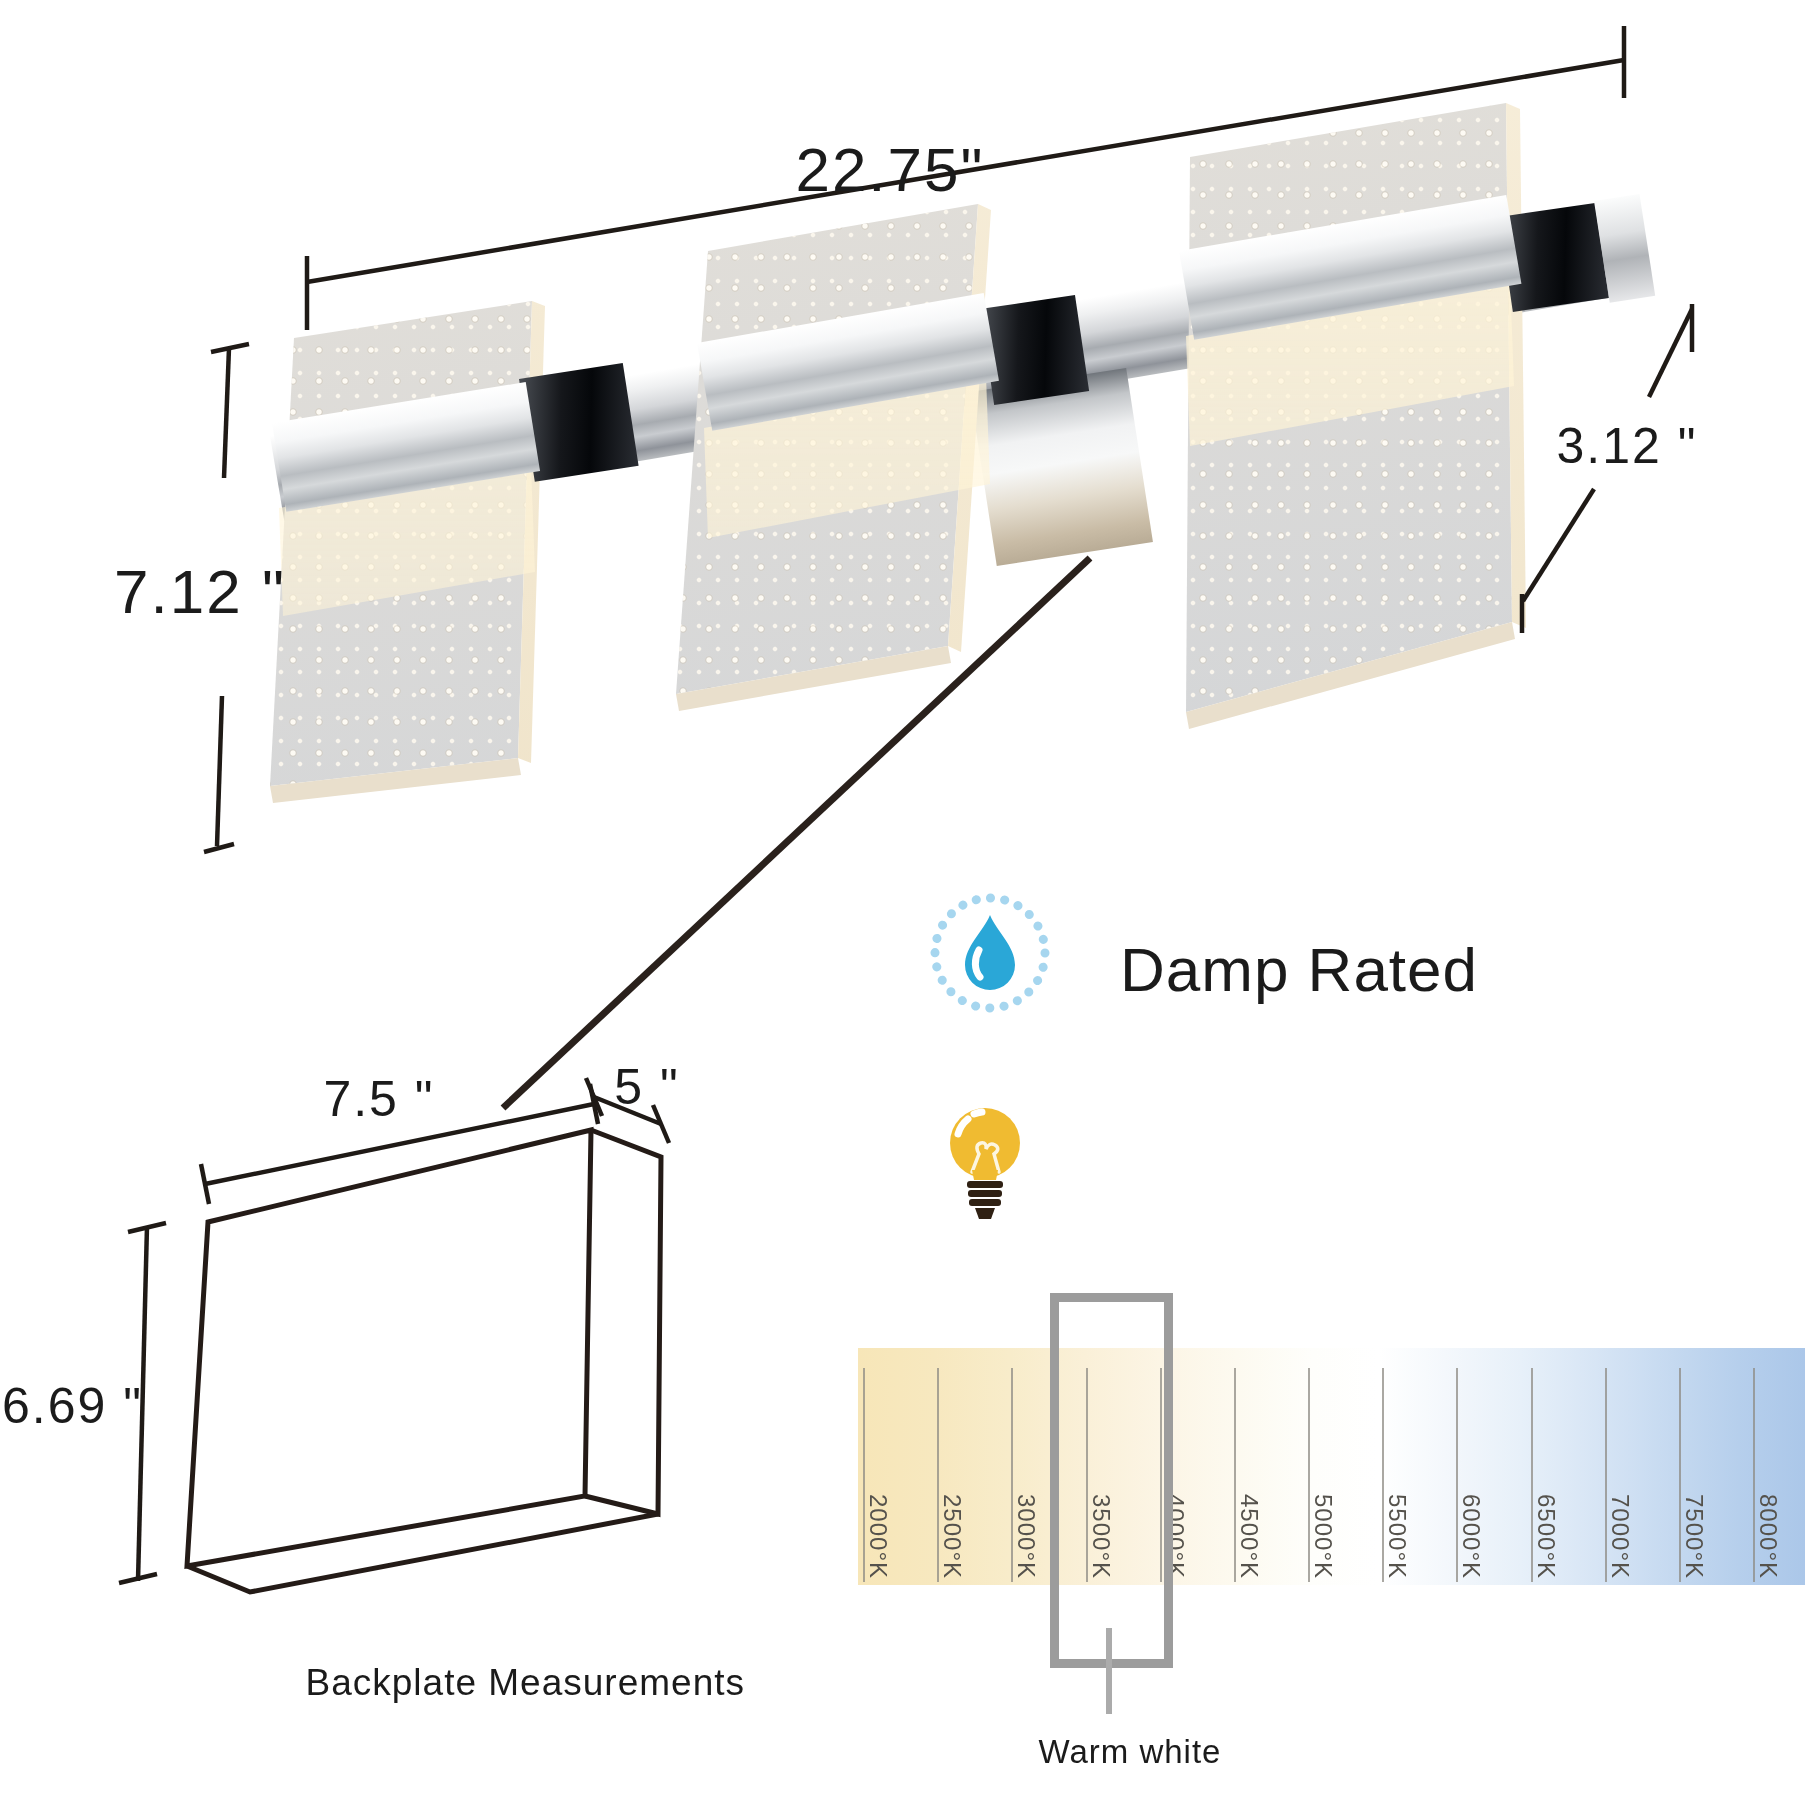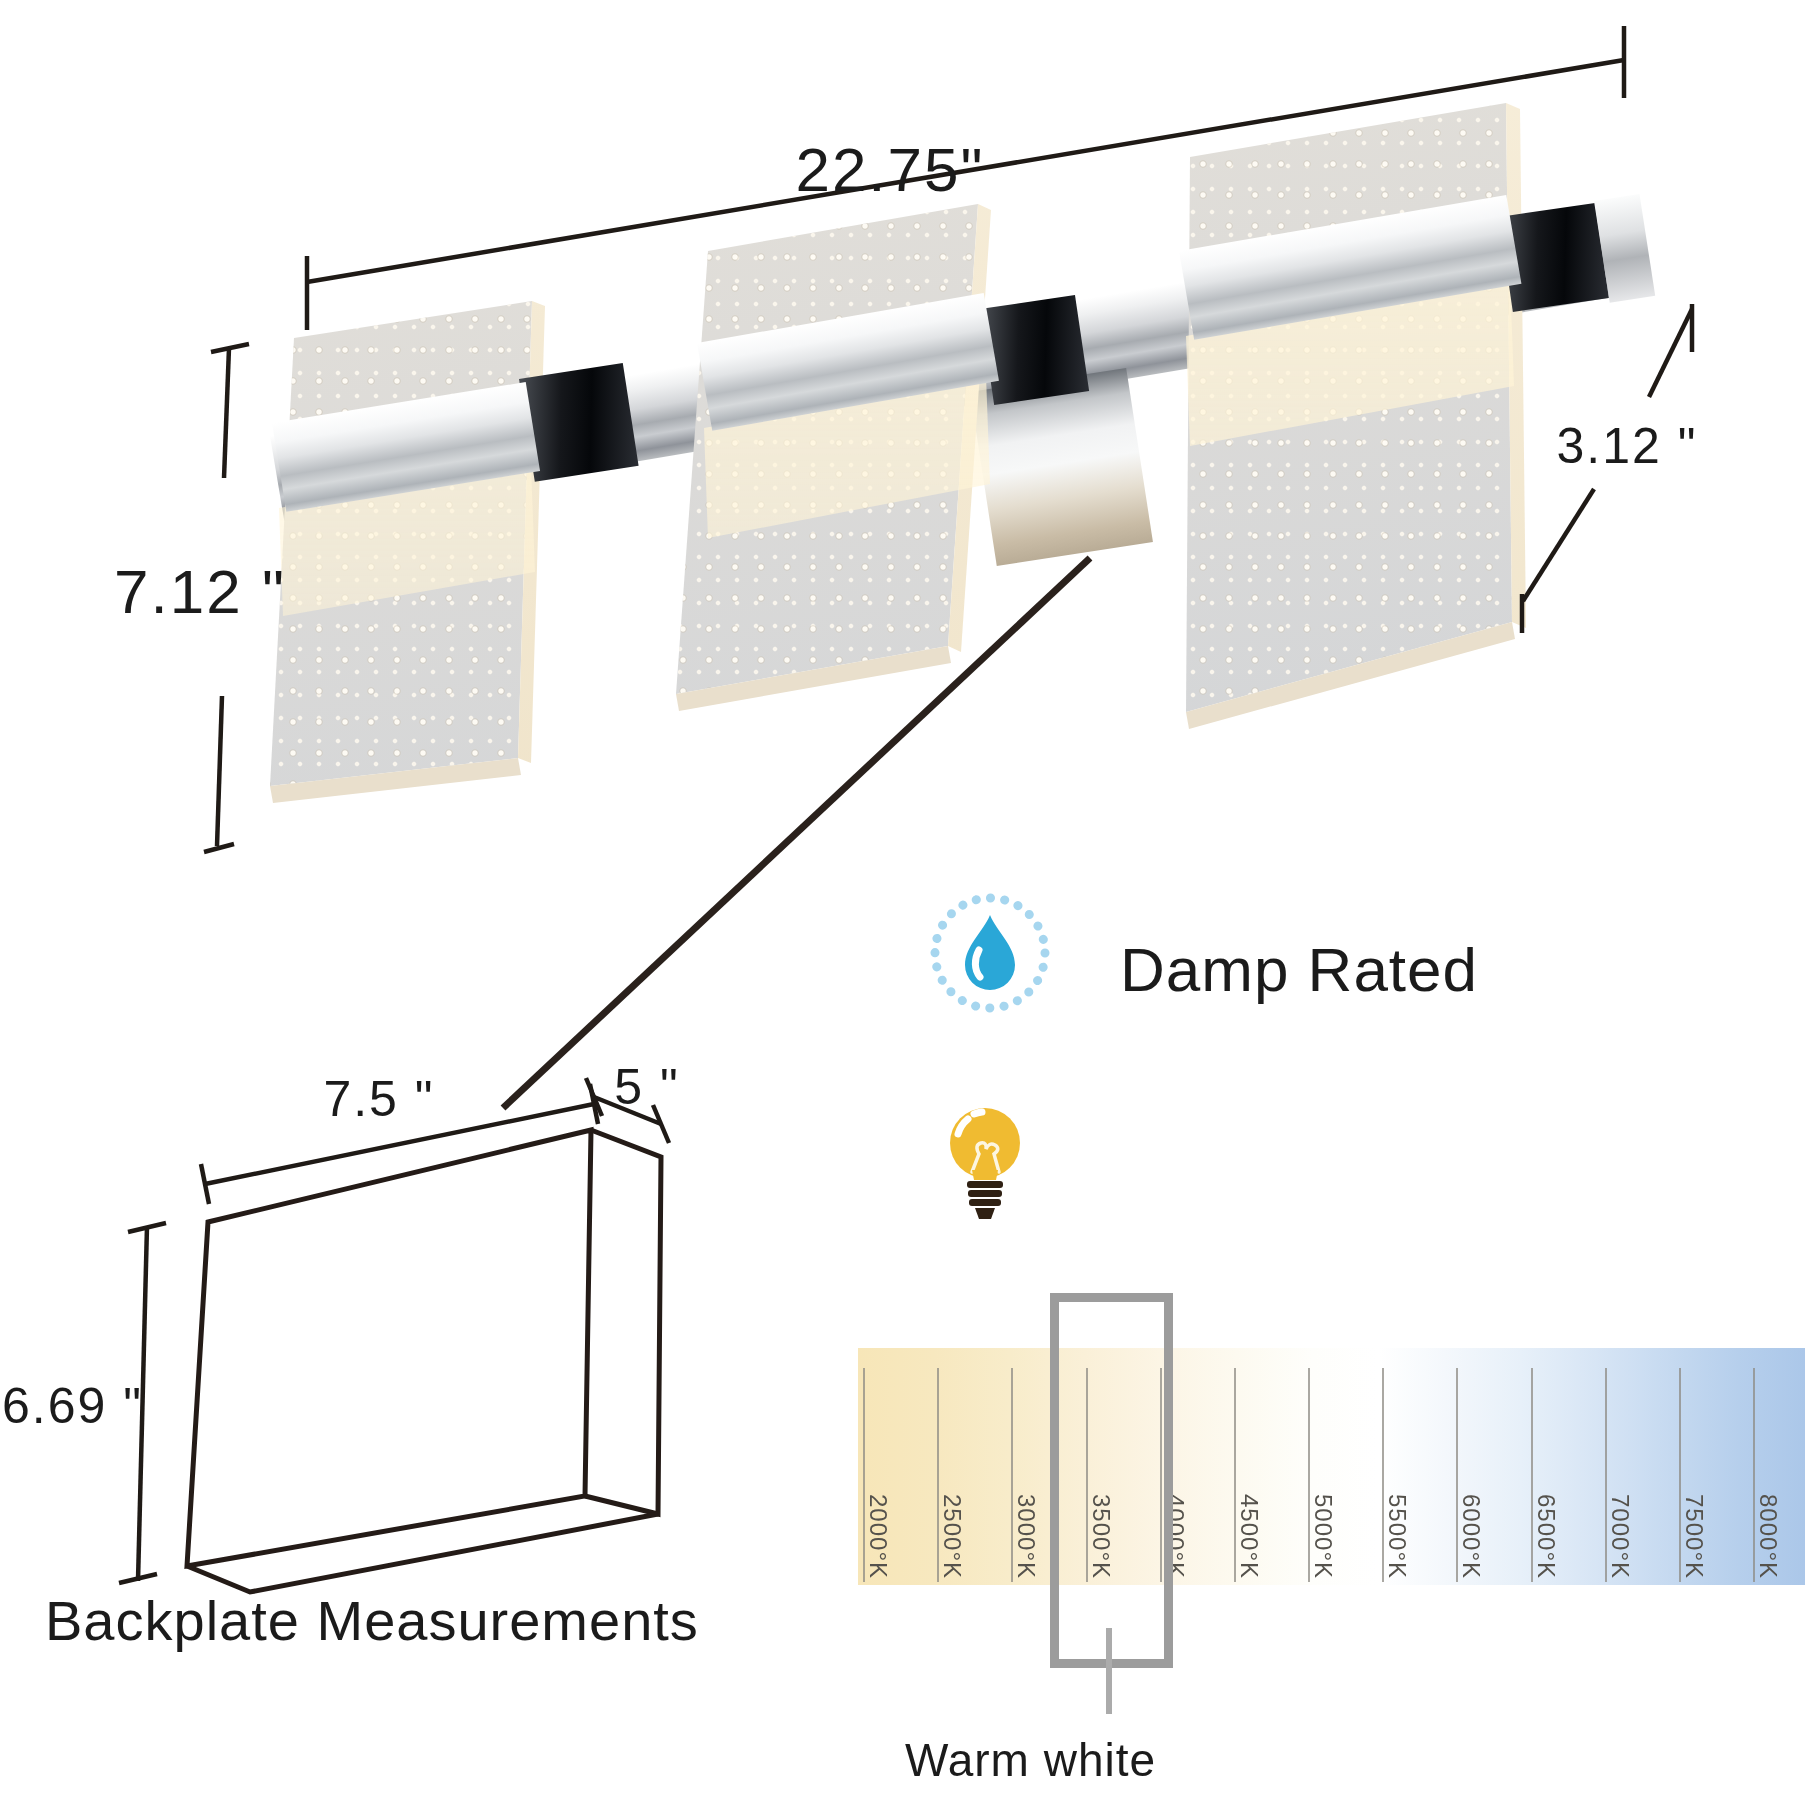--- a/index.html
+++ b/index.html
@@ -50,25 +50,25 @@
   
   .lbl{position:absolute;z-index:9;white-space:nowrap;letter-spacing:2px;}
   .dim{font-size:62px;}
   .dim-w{left:640px;top:134px;width:500px;text-align:center;}
   .dim-h{left:50px;top:556px;width:300px;text-align:center;}
   .dim-d{left:1477px;top:417px;width:300px;text-align:center;font-size:50px;}
   .bp{font-size:50px;}
   .bp-w{left:279px;top:1070px;width:200px;text-align:center;}
   .bp-d{left:587px;top:1058px;width:120px;text-align:center;}
   .bp-h{left:2px;top:1377px;}
-  .bp-cap{left:45px;top:1588px;width:700px;text-align:left;font-size:56px;letter-spacing:1px;}
+  .bp-cap{left:45px;top:1662px;width:700px;text-align:right;font-size:37px;letter-spacing:1px;}
   .feature-label{font-size:62px;letter-spacing:1px;}
   .f-damp{left:1120px;top:934px;}
   .f-led{left:1118px;top:1116px;}
-  .warm{left:905px;top:1733px;width:450px;font-size:46px;letter-spacing:1px;}
+  .warm{left:905px;top:1733px;width:450px;text-align:center;font-size:33px;letter-spacing:1px;}
   
   .strip{position:absolute;left:858px;top:1348px;width:947px;height:237px;z-index:2;
      background:linear-gradient(90deg,#f7e6b8 0%,#f7e8bf 8%,#f8ecca 16%,#faf0d8 24%,#fcf5e5 32%,#fdfaf0 40%,#fefefb 48%,#ffffff 55%,#f4f8fc 62%,#e7f0f9 70%,#d7e5f5 78%,#c5d9f0 86%,#b6cfec 93%,#abc7e9 100%);}
   .ttick{position:absolute;top:20px;width:2px;height:214px;background:#8e8b84;opacity:.75;}
   .tlabel{position:absolute;bottom:6px;writing-mode:vertical-rl;font-size:24px;letter-spacing:1px;color:#55524c;}
   .hbox{position:absolute;left:1050px;top:1293px;width:123px;height:375px;z-index:10;
         border:9px solid #9c9c9c;box-sizing:border-box;background:transparent;}
   .pointer{position:absolute;left:1106px;top:1628px;width:6px;height:86px;background:#ababab;z-index:11;}
   .icon{position:absolute;z-index:9;}
 </style>

